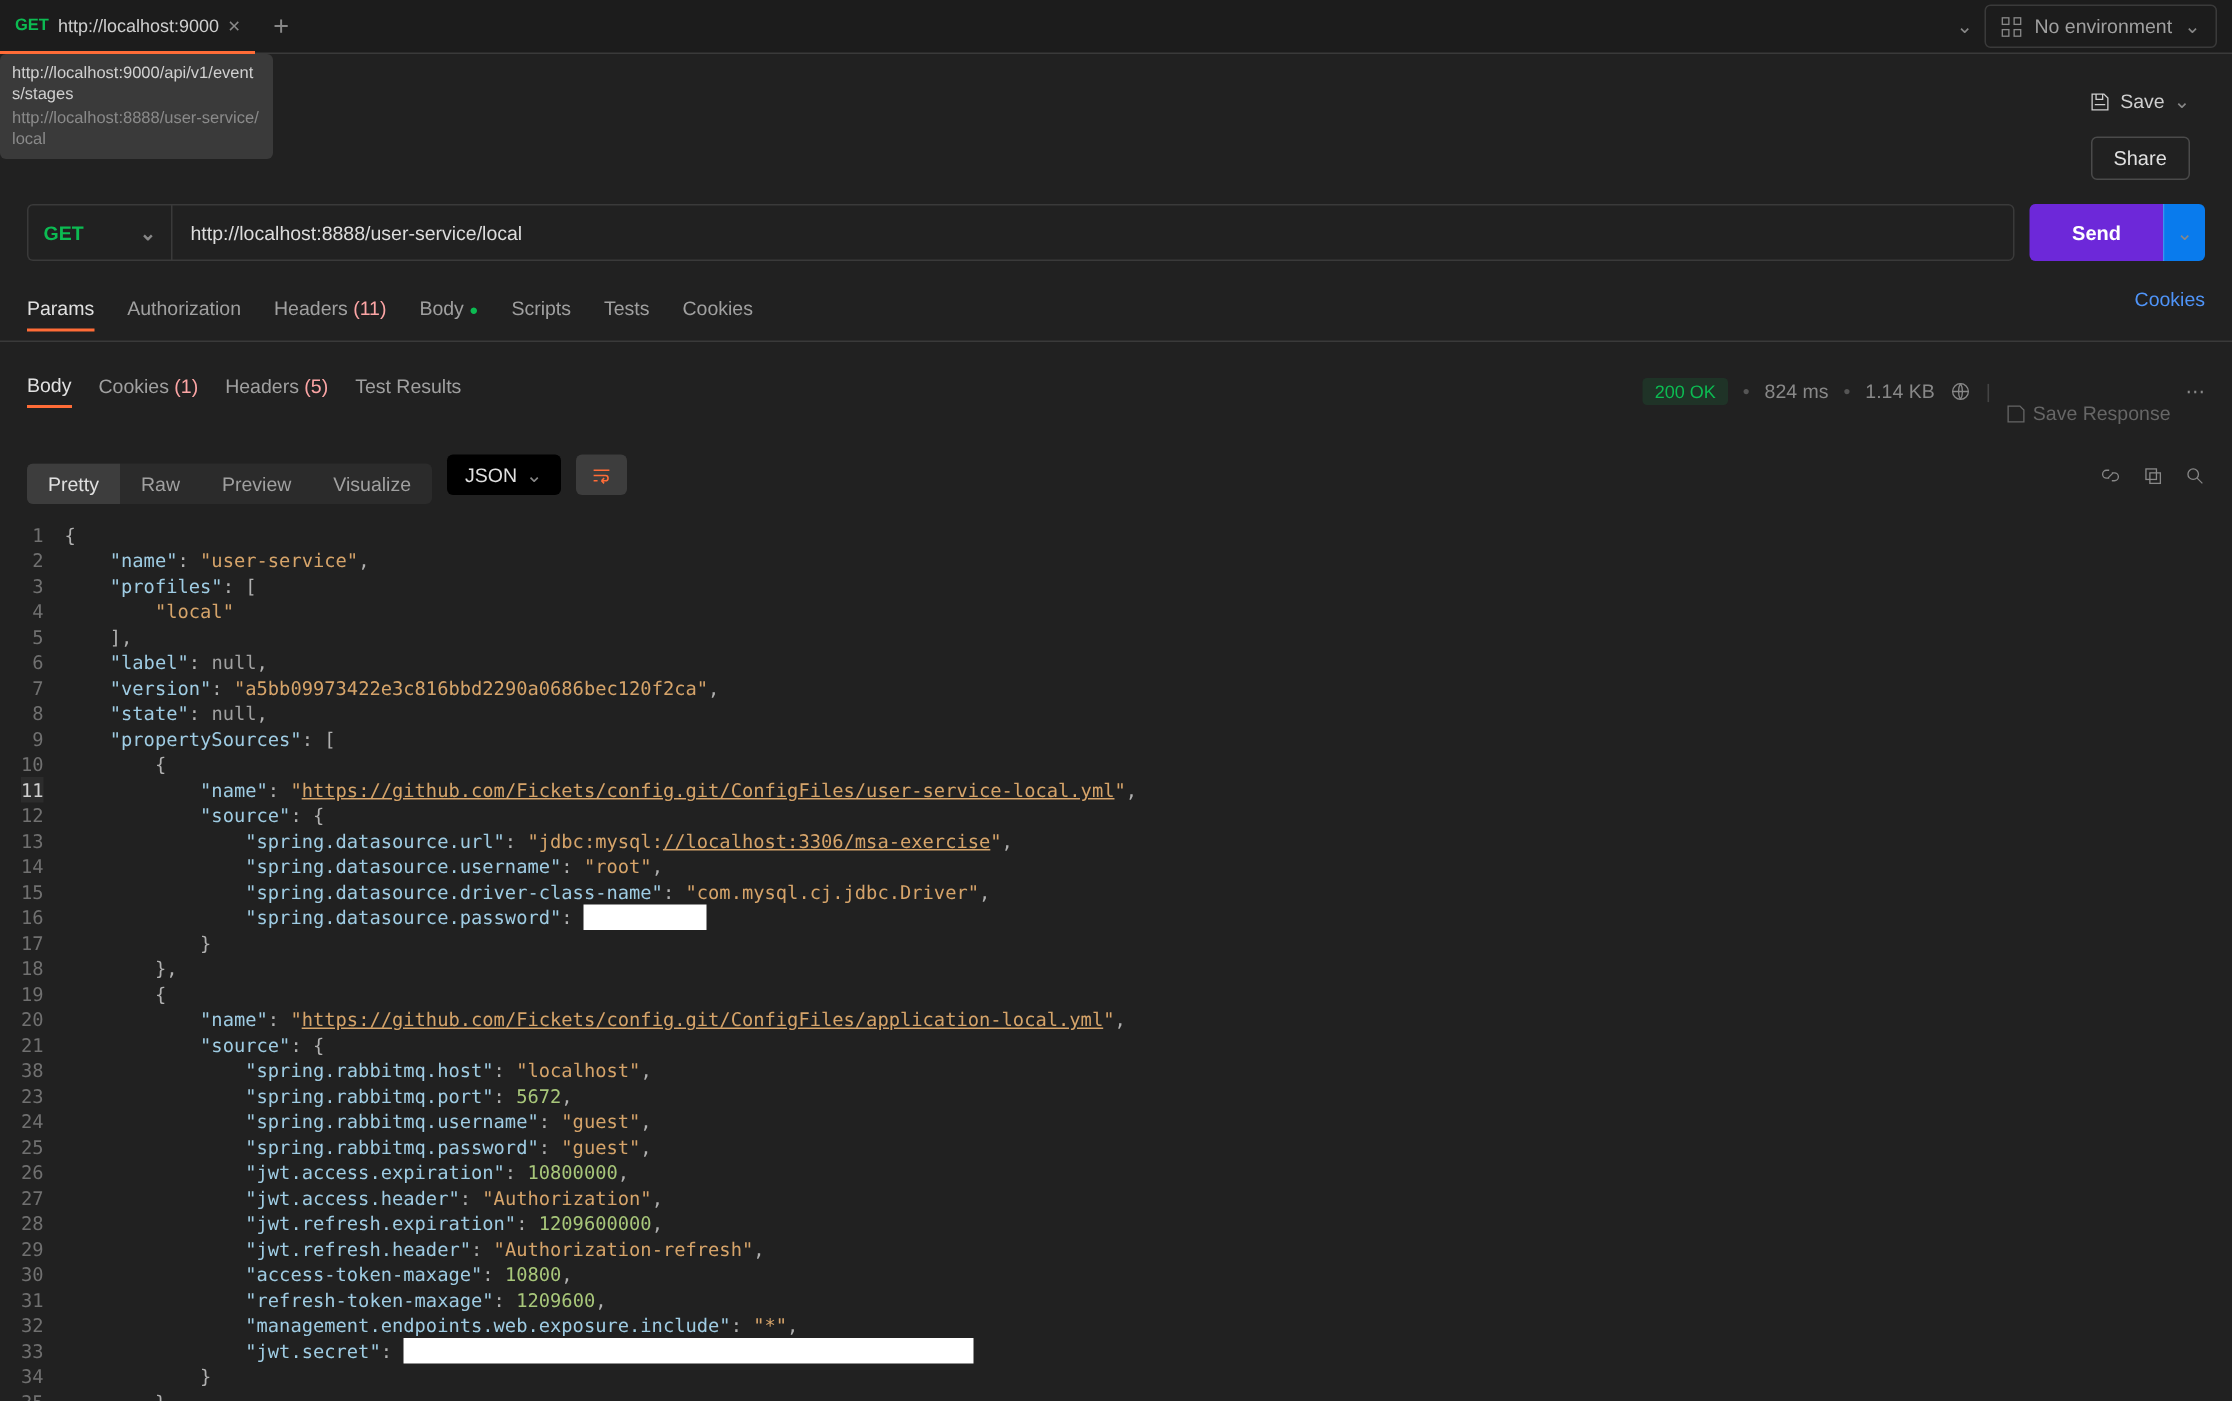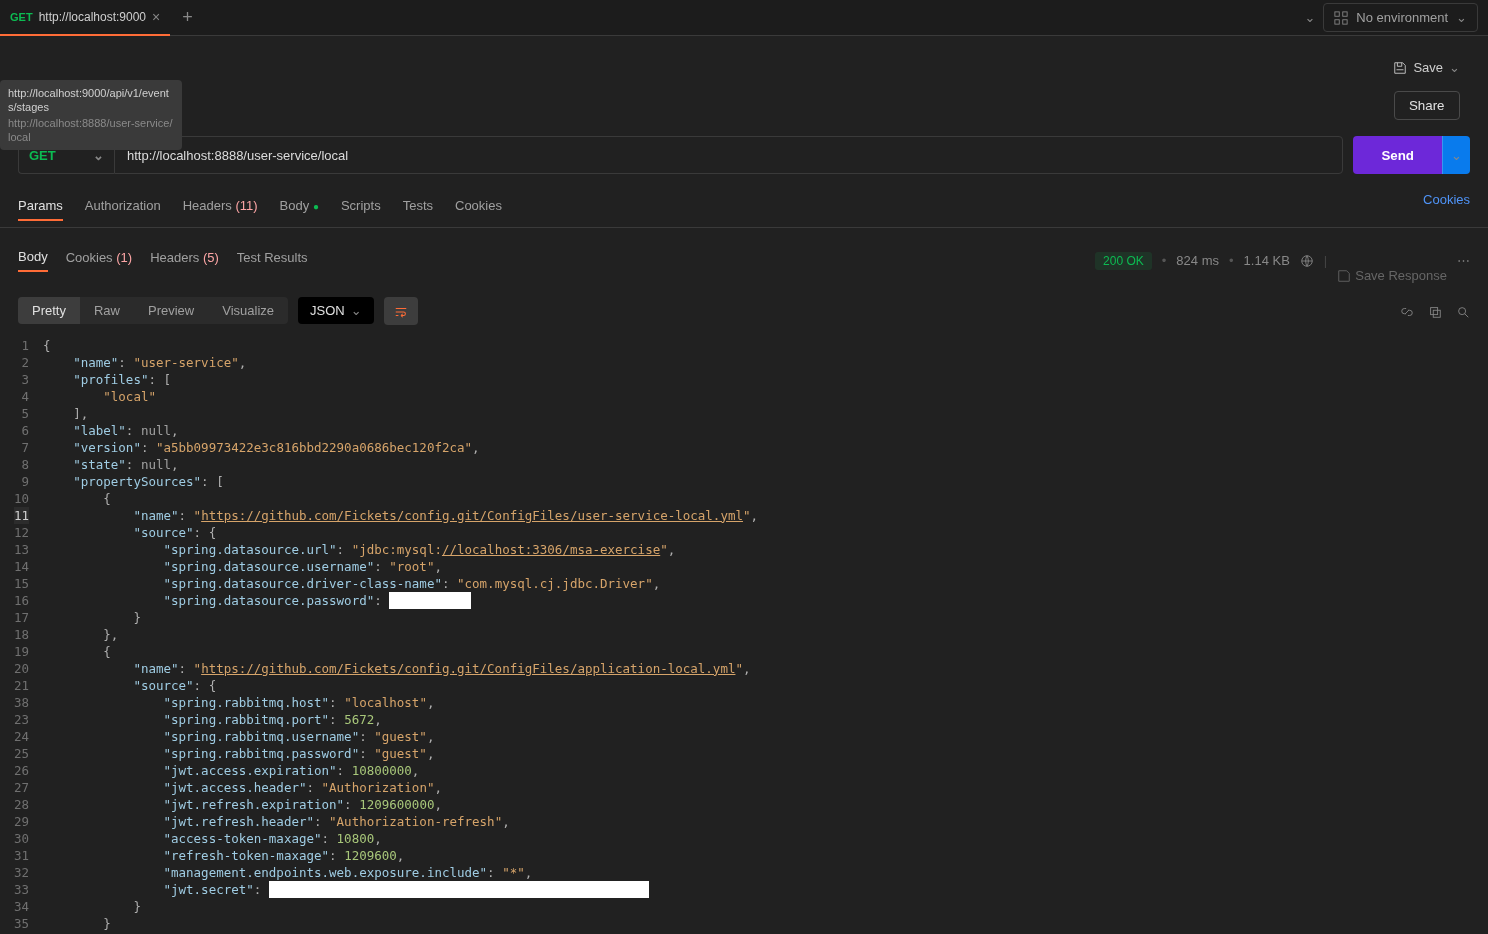--- a/index.html
+++ b/index.html
@@ -11,21 +11,21 @@
 .tab.active { border-bottom-color: #ff6c37; }
 .tab-method { color: #0cbb52; font-size: 11px; font-weight: 600; }
 .tab-title { color: #cfcfcf; font-size: 12px; }
 .tab-close { color: #888; font-size: 14px; }
 .new-tab { color: #888; padding: 0 12px; font-size: 18px; }
 .tabbar-right { margin-left: auto; display: flex; align-items: center; gap: 8px; padding-right: 10px; }
 .env-btn { display: flex; align-items: center; gap: 8px; background: transparent; border: 1px solid #3a3a3a; color: #a0a0a0; padding: 6px 10px; border-radius: 4px; cursor: pointer; }
 .chev { color: #888; }
 
 
-.tooltip { position: absolute; left: 0; top: 36px; background: #3a3a3a; color: #ddd; padding: 6px 8px; font-size: 11px; line-height: 14px; z-index: 100; border-radius: 4px; width: 182px; margin-top: 44px; }
+.tooltip { position: absolute; left: 0; top: 36px; background: #3a3a3a; color: #ddd; padding: 6px 8px; font-size: 11px; line-height: 14px; z-index: 100; border-radius: 4px; width: 182px; }
 .tooltip .ln1 { color: #d0d0d0; word-break: break-all; }
 .tooltip .ln2 { color: #8a8a8a; word-break: break-all; margin-top: 2px; }
 
 
 .header-row { display: flex; align-items: center; justify-content: space-between; padding: 18px 18px 8px 18px; }
 .breadcrumb { color: #dcdcdc; font-size: 14px; }
 .header-actions { display: flex; align-items: center; gap: 10px; flex-direction: column; }
 .save-btn { display: flex; align-items: center; gap: 6px; color: #cfcfcf; cursor: pointer; padding: 6px 10px; }
 .share-btn { border: 1px solid #4a4a4a; color: #e0e0e0; padding: 6px 14px; border-radius: 4px; background: transparent; cursor: pointer; }
 
@@ -53,21 +53,21 @@
 .res-tab.active { color: #e0e0e0; border-bottom: 2px solid #ff6c37; }
 .res-meta { margin-left: auto; display: flex; align-items: center; gap: 10px; color: #888; }
 .status-ok { color: #0cbb52; background: #1f3327; padding: 2px 8px; border-radius: 3px; font-size: 12px; }
 .meta-sep { color: #555; }
 .globe { color: #888; }
 .save-resp { color: #666; display: flex; align-items: center; gap: 4px; cursor: not-allowed; margin-top: 30px; }
 .more-dots { color: #888; cursor: pointer; }
 
 
 .viewer-bar { display: flex; align-items: center; padding: 8px 18px; gap: 0; }
-.view-modes { display: flex; background: #2b2b2b; border-radius: 4px; overflow: hidden; }
+.view-modes { display: flex; background: #2b2b2b; border-radius: 4px; overflow: hidden; margin-top: 12px; }
 .view-mode { padding: 6px 14px; color: #a0a0a0; cursor: pointer; }
 .view-mode.active { background: #3d3d3d; color: #e0e0e0; }
 .format-sel { display: flex; align-items: center; gap: 6px; background: #000000; color: #e0e0e0; padding: 6px 12px; border-radius: 4px; margin-left: 10px; cursor: pointer; }
 .wrap-btn { background: #3d3d3d; color: #ff6c37; padding: 6px 10px; border-radius: 4px; margin-left: 10px; cursor: pointer; }
 .viewer-right { margin-left: auto; display: flex; align-items: center; gap: 14px; color: #888; }
 .viewer-right span { cursor: pointer; }
 
 
 .code { display: flex; font-family: 'Consolas', 'Menlo', monospace; font-size: 12.5px; line-height: 17px; padding: 4px 0; }
 .gutter { color: #707070; text-align: right; padding: 0 14px; user-select: none; }

